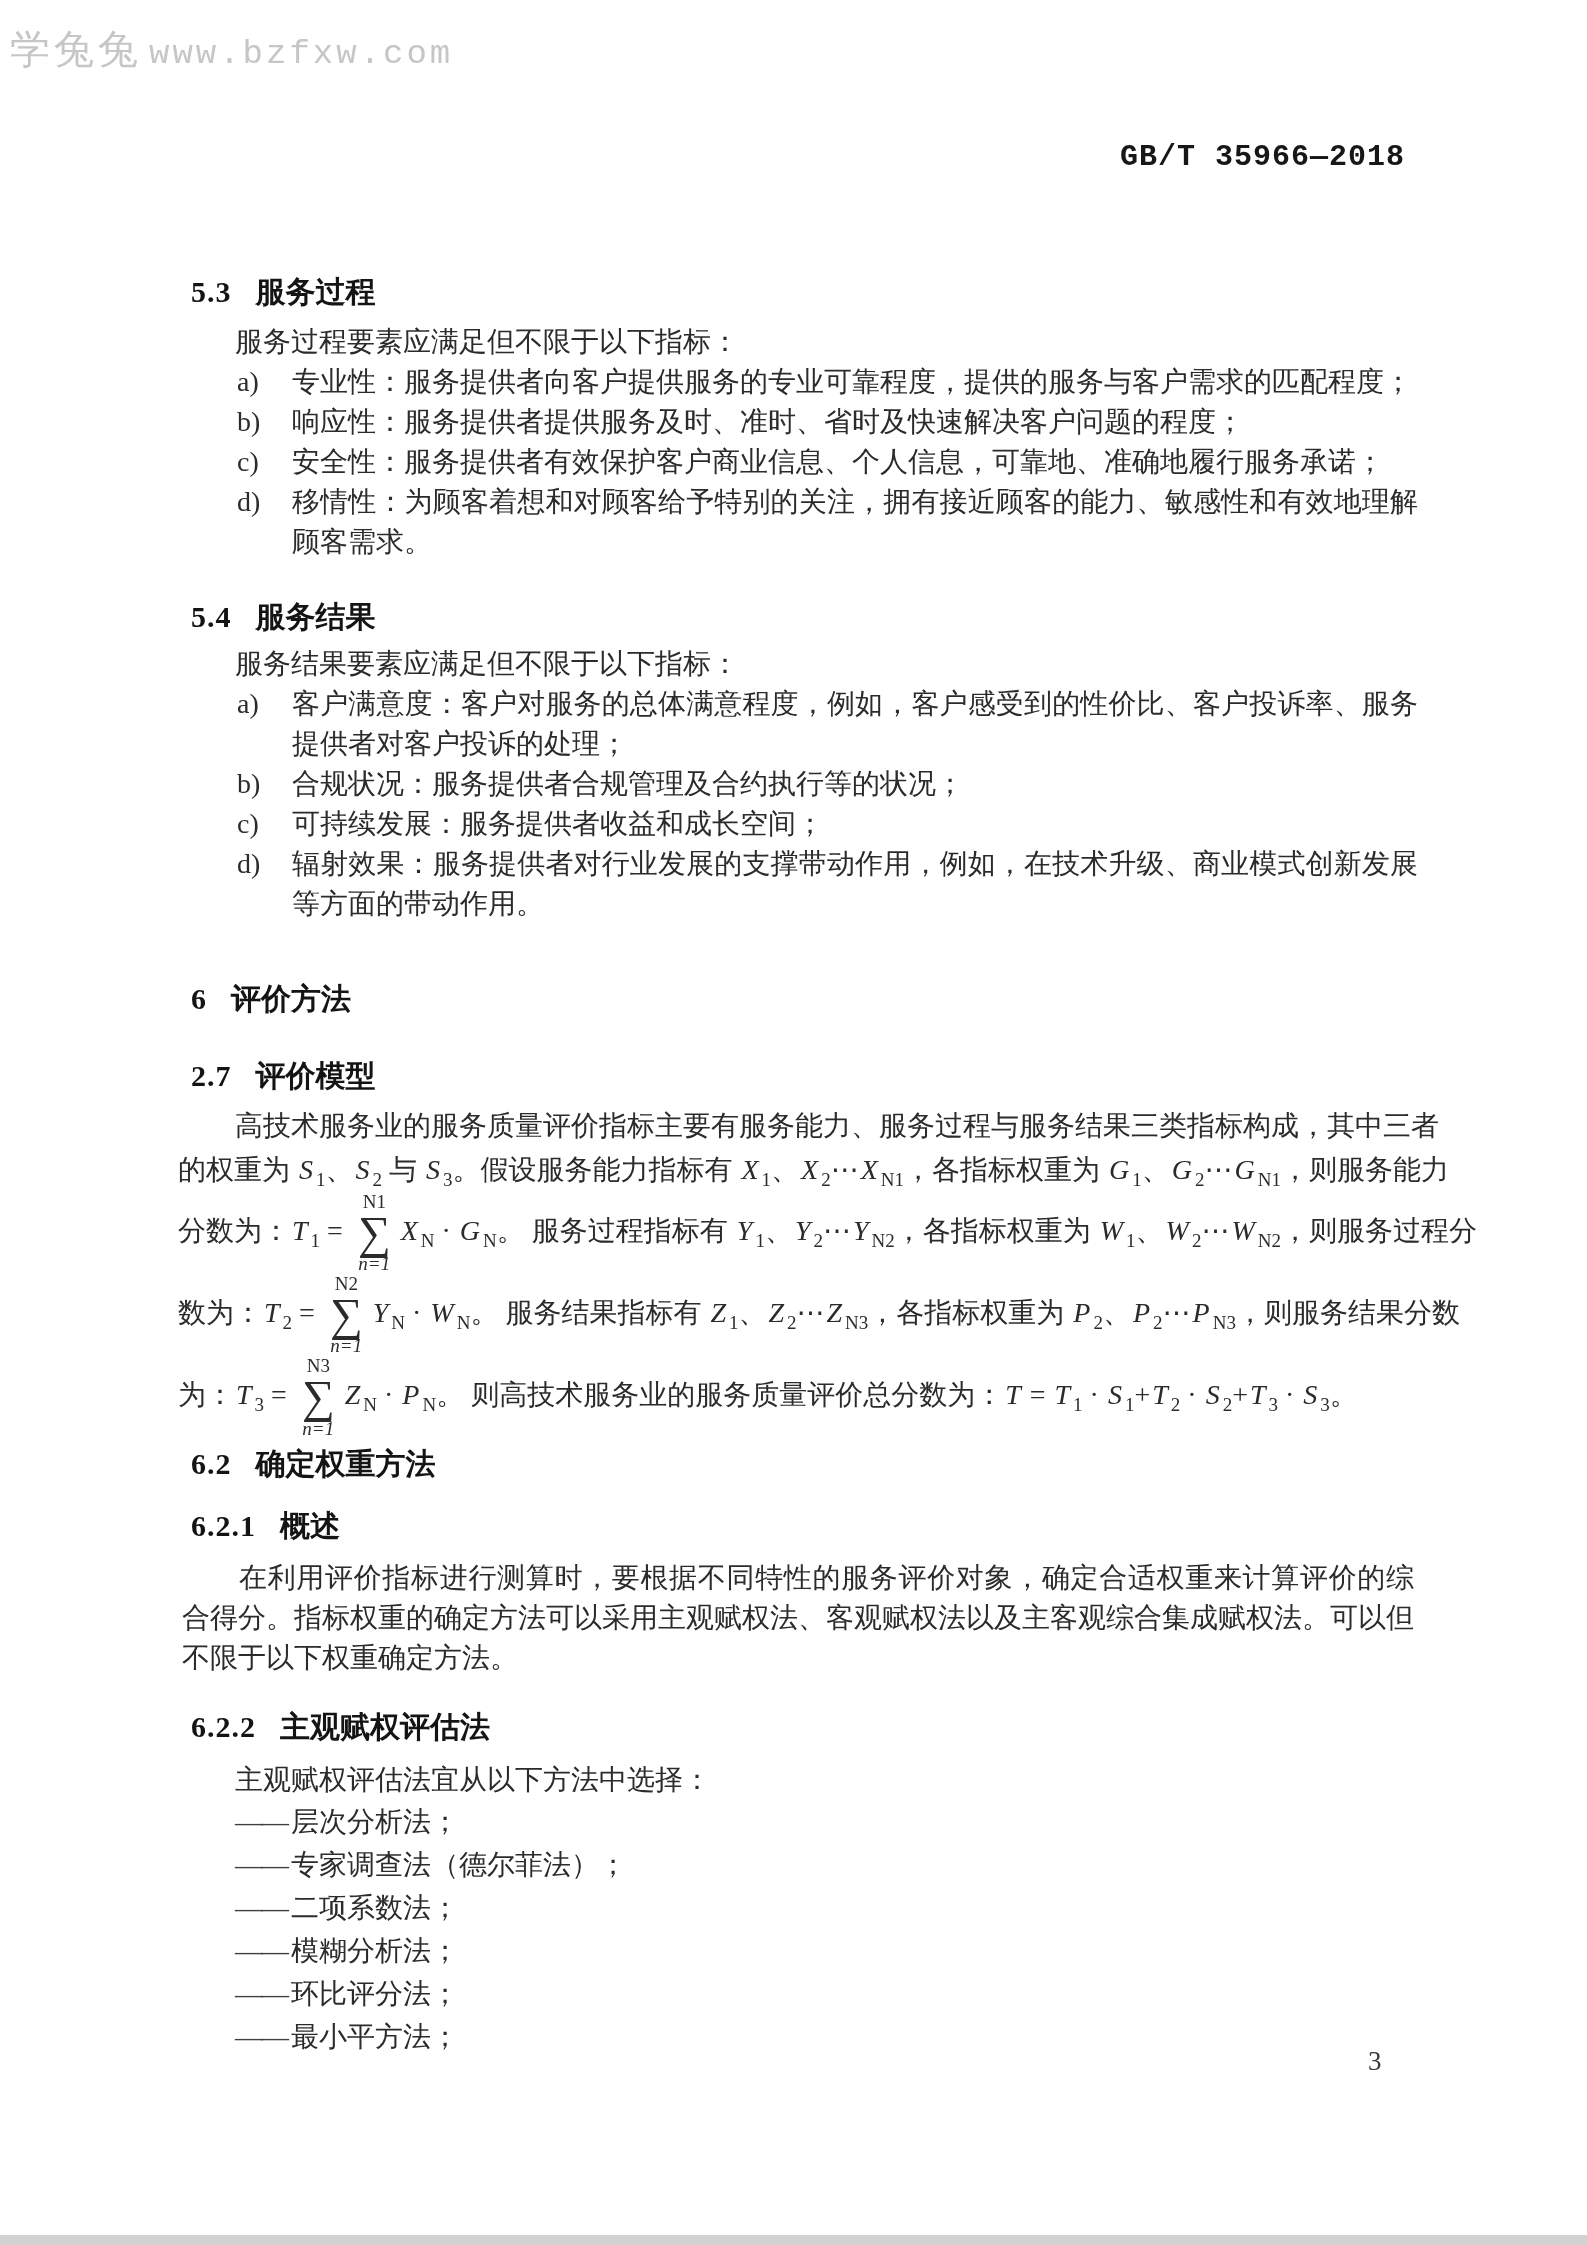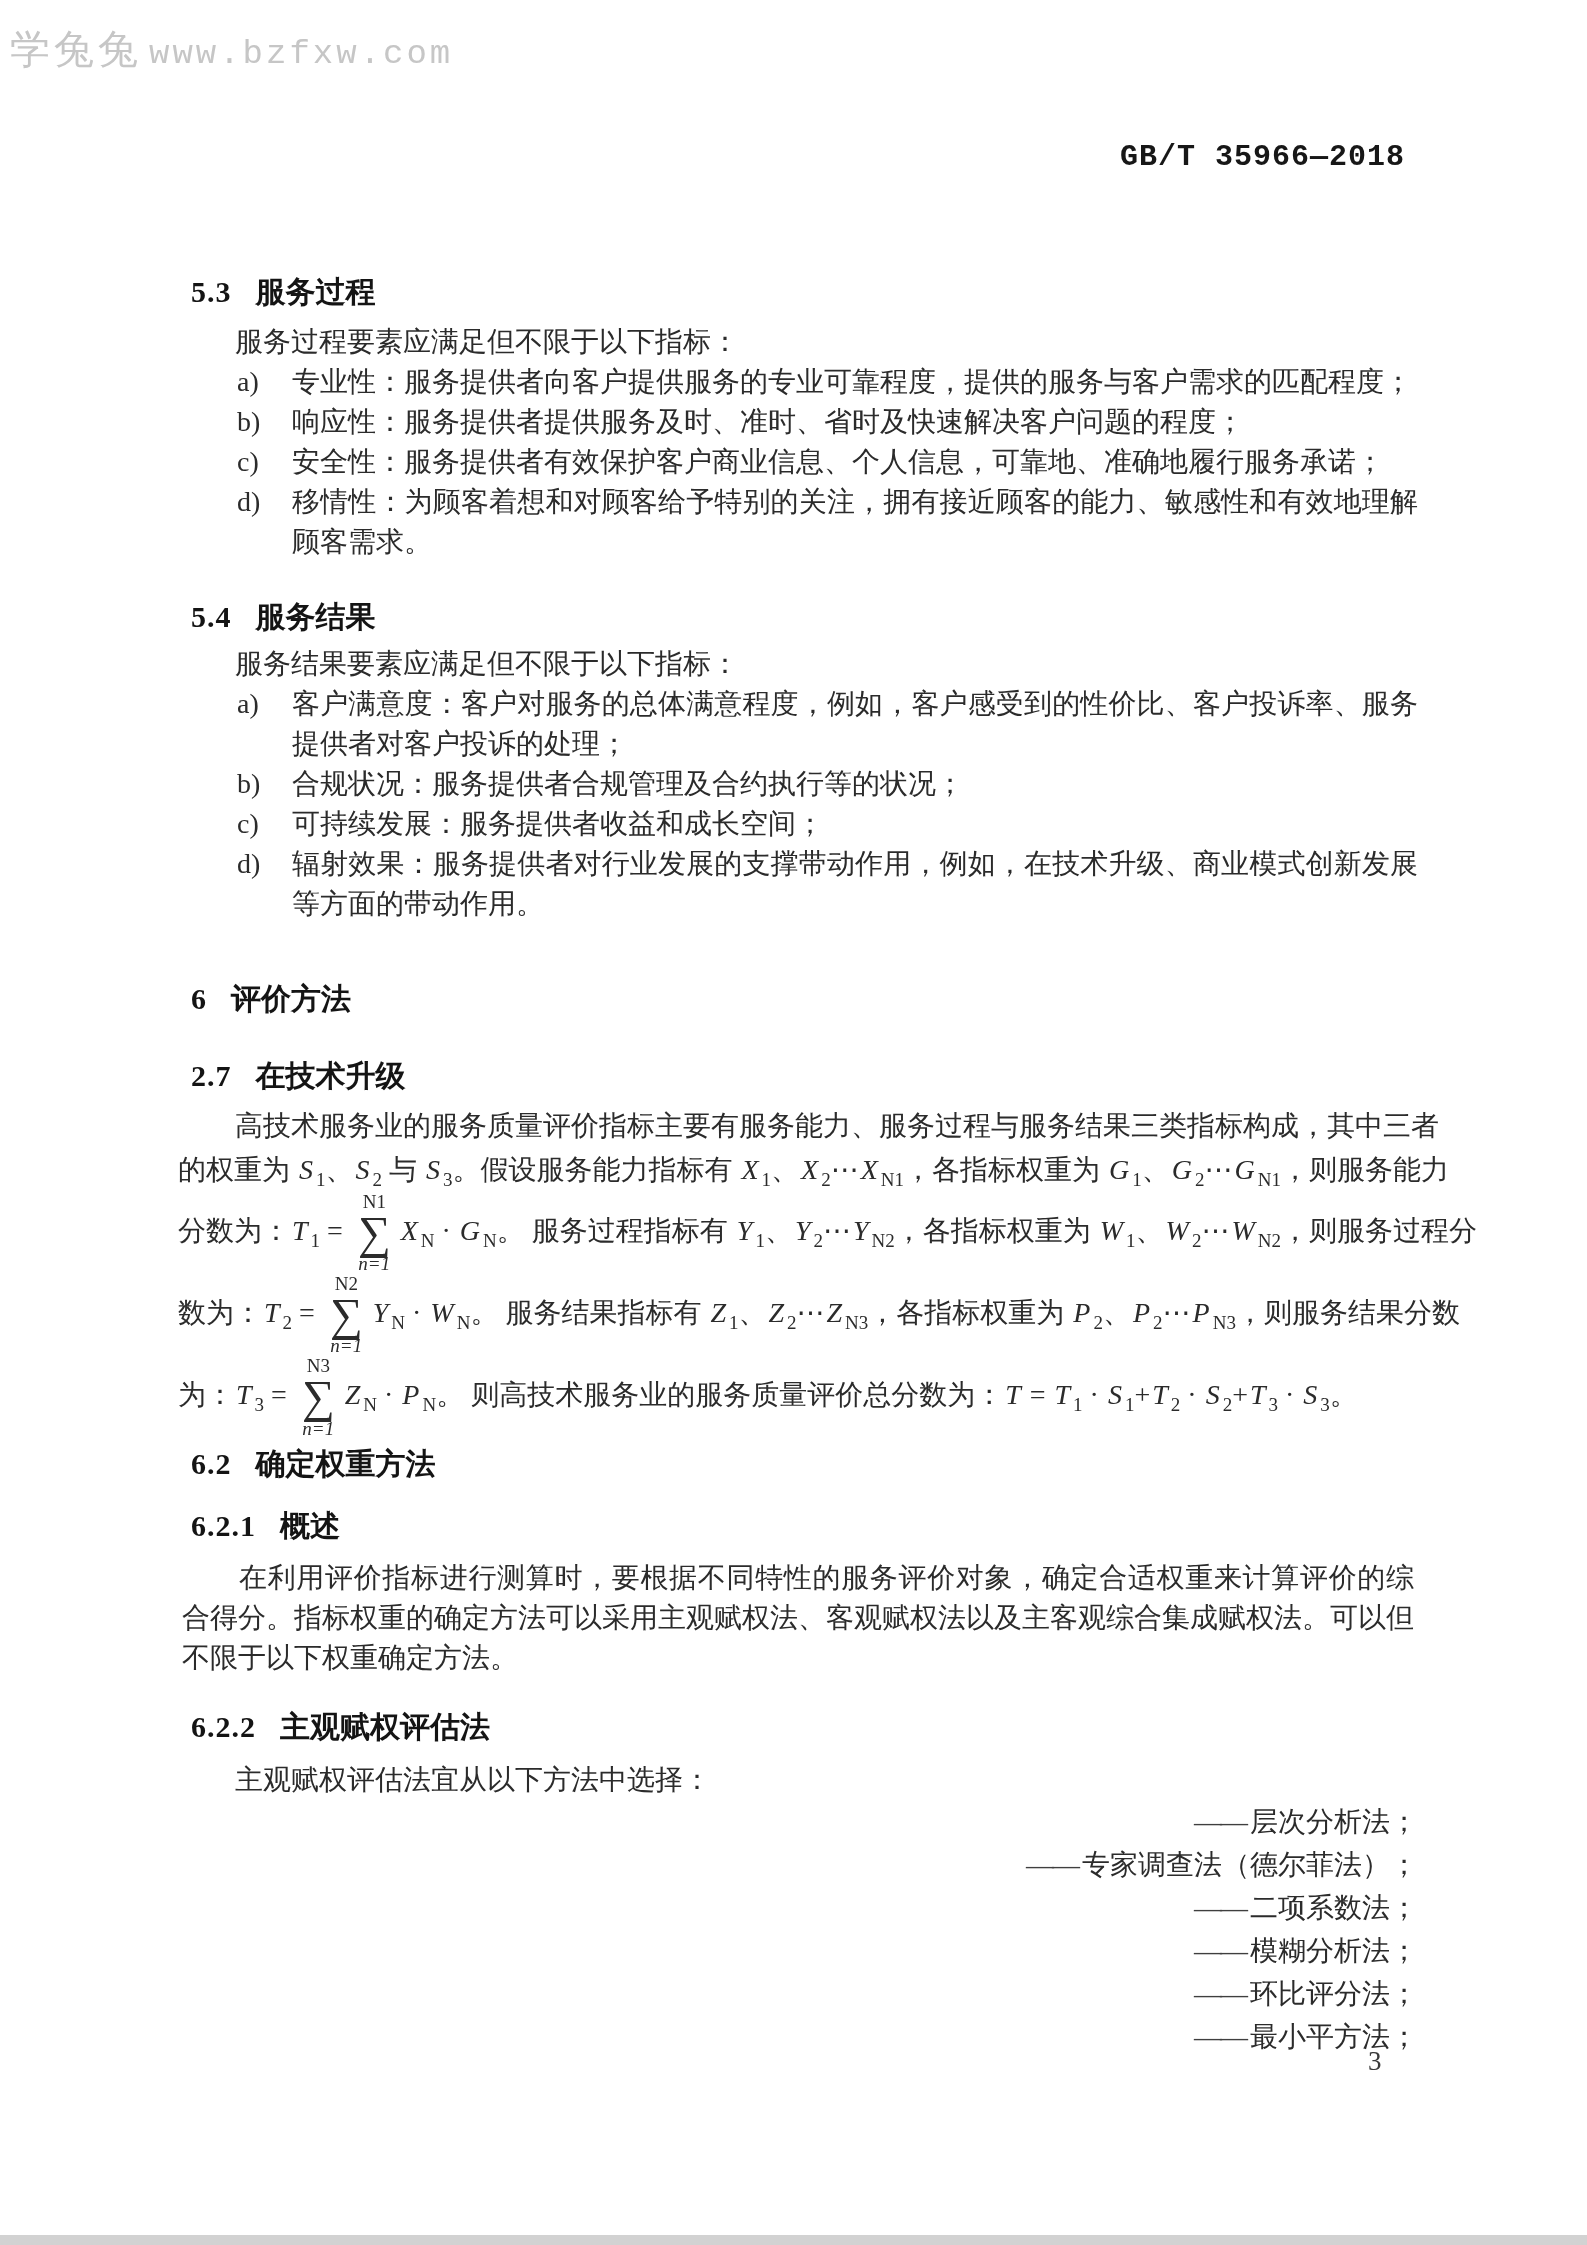--- a/index.html
+++ b/index.html
@@ -39,21 +39,21 @@
   .mvar{font-style:italic;font-family:"Liberation Serif","DejaVu Serif",serif;margin:0 2px;}
   .msub{font-size:19px;line-height:0;vertical-align:-7px;margin-left:1px;font-style:normal;}
   .msum{
     display:inline-flex;flex-direction:column;align-items:center;
     vertical-align:middle;line-height:1;margin:0 8px;
   }
   .mtop{font-size:19px;line-height:1.05;}
   .msigma{font-size:46px;line-height:0.92;}
   .mbot{font-size:19px;line-height:1.05;font-style:italic;}
   
-  .dli{line-height:43px;padding-left:57px;white-space:nowrap;text-align:right;}
+  .dli{line-height:43px;padding-left:57px;white-space:nowrap;}
   .dash{color:#3f3f3f;letter-spacing:-2px;margin-right:4px;}
   
   .page-number{position:absolute;left:1368px;top:2046px;font-size:27px;color:#3a3a3a;}
   
   .scan-strip{position:absolute;left:0;bottom:0;width:100%;height:10px;background:#d2d2d2;}
   
   #h53{top:261px}   #g53{top:322px}
   #h54{top:586px}   #g54{top:644px}
   #h6{top:968px}    #h61{top:1045px}  #g61{top:1104px}
   #h62{top:1433px}  #h621{top:1495px} #g621{top:1554px}
@@ -91,21 +91,21 @@
     <div class="li"><span class="lbl">b)</span><span>合规状况：服务提供者合规管理及合约执行等的状况；</span></div>
     <div class="li"><span class="lbl">c)</span><span>可持续发展：服务提供者收益和成长空间；</span></div>
     <div class="li"><span class="lbl">d)</span><span>辐射效果：服务提供者对行业发展的支撑带动作用，例如，在技术升级、商业模式创新发展等方面的带动作用。</span></div>
   </div>
 
   <h2 class="hd" id="h6">
     <span class="hnum">6</span><span>评价方法</span>
   </h2>
 
   <h2 class="hd" id="h61">
-    <span class="hnum">2.7</span><span>在技术升级</span>
+    <span class="hnum">2.7</span><span>评价模型</span>
   </h2>
   <div class="group" id="g61">
     <div class="mline indent">高技术服务业的服务质量评价指标主要有服务能力、服务过程与服务结果三类指标构成，其中三者</div>
     <div class="mline">的权重为 <span class="mvar">S</span><span class="msub">1</span>、<span class="mvar">S</span><span class="msub">2</span> 与 <span class="mvar">S</span><span class="msub">3</span>。假设服务能力指标有 <span class="mvar">X</span><span class="msub">1</span>、<span class="mvar">X</span><span class="msub">2</span>⋯<span class="mvar">X</span><span class="msub">N1</span>，各指标权重为 <span class="mvar">G</span><span class="msub">1</span>、<span class="mvar">G</span><span class="msub">2</span>⋯<span class="mvar">G</span><span class="msub">N1</span>，则服务能力</div>
     <div class="fline">分数为：<span class="mvar">T</span><span class="msub">1</span> = <span class="msum">
           <span class="mtop">N1</span>
           <span class="msigma">∑</span>
           <span class="mbot">n=1</span>
         </span><span class="mvar">X</span><span class="msub">N</span> · <span class="mvar">G</span><span class="msub">N</span>。 服务过程指标有 <span class="mvar">Y</span><span class="msub">1</span>、<span class="mvar">Y</span><span class="msub">2</span>⋯<span class="mvar">Y</span><span class="msub">N2</span>，各指标权重为 <span class="mvar">W</span><span class="msub">1</span>、<span class="mvar">W</span><span class="msub">2</span>⋯<span class="mvar">W</span><span class="msub">N2</span>，则服务过程分</div>
     <div class="fline">数为：<span class="mvar">T</span><span class="msub">2</span> = <span class="msum">

